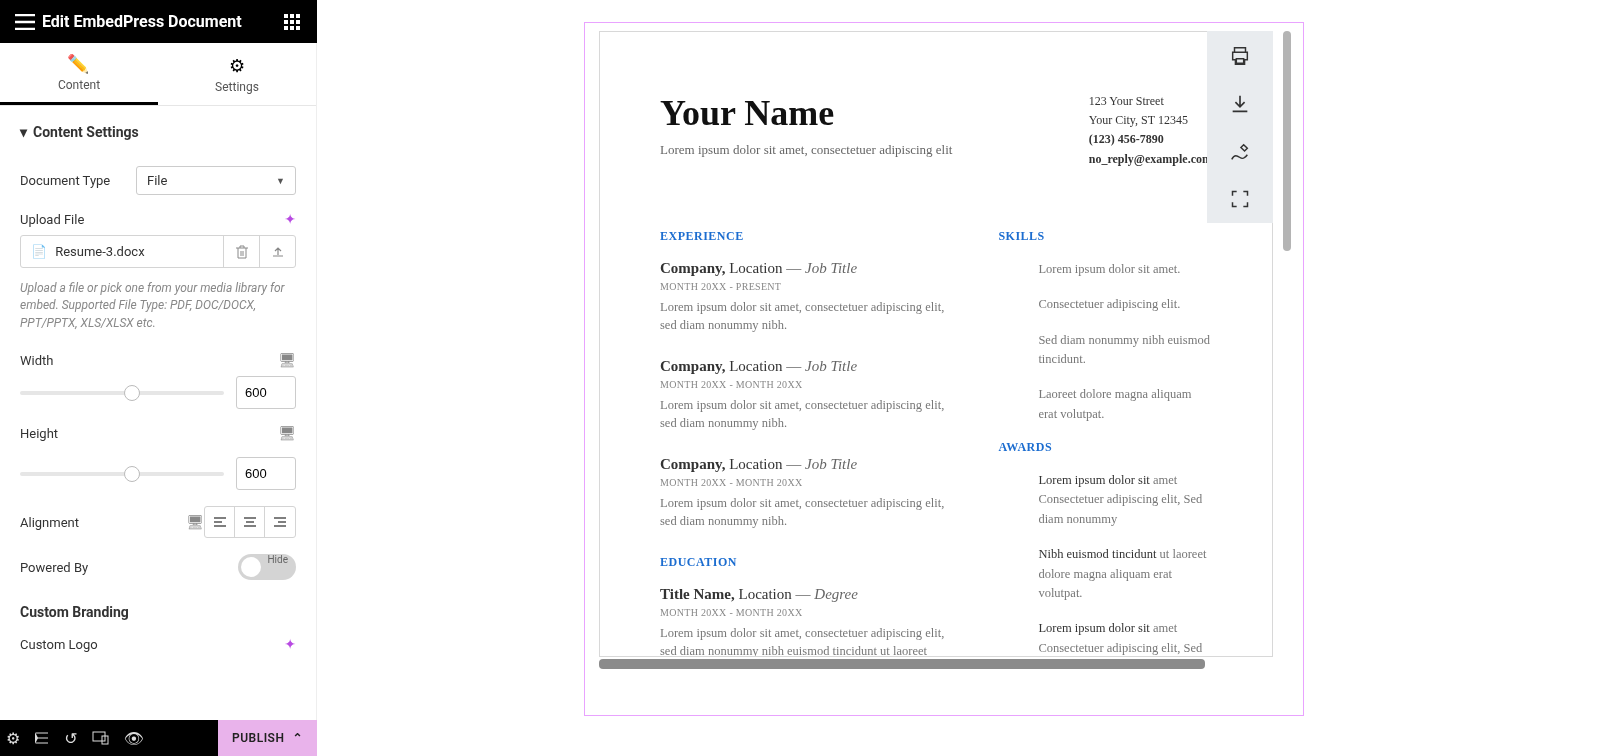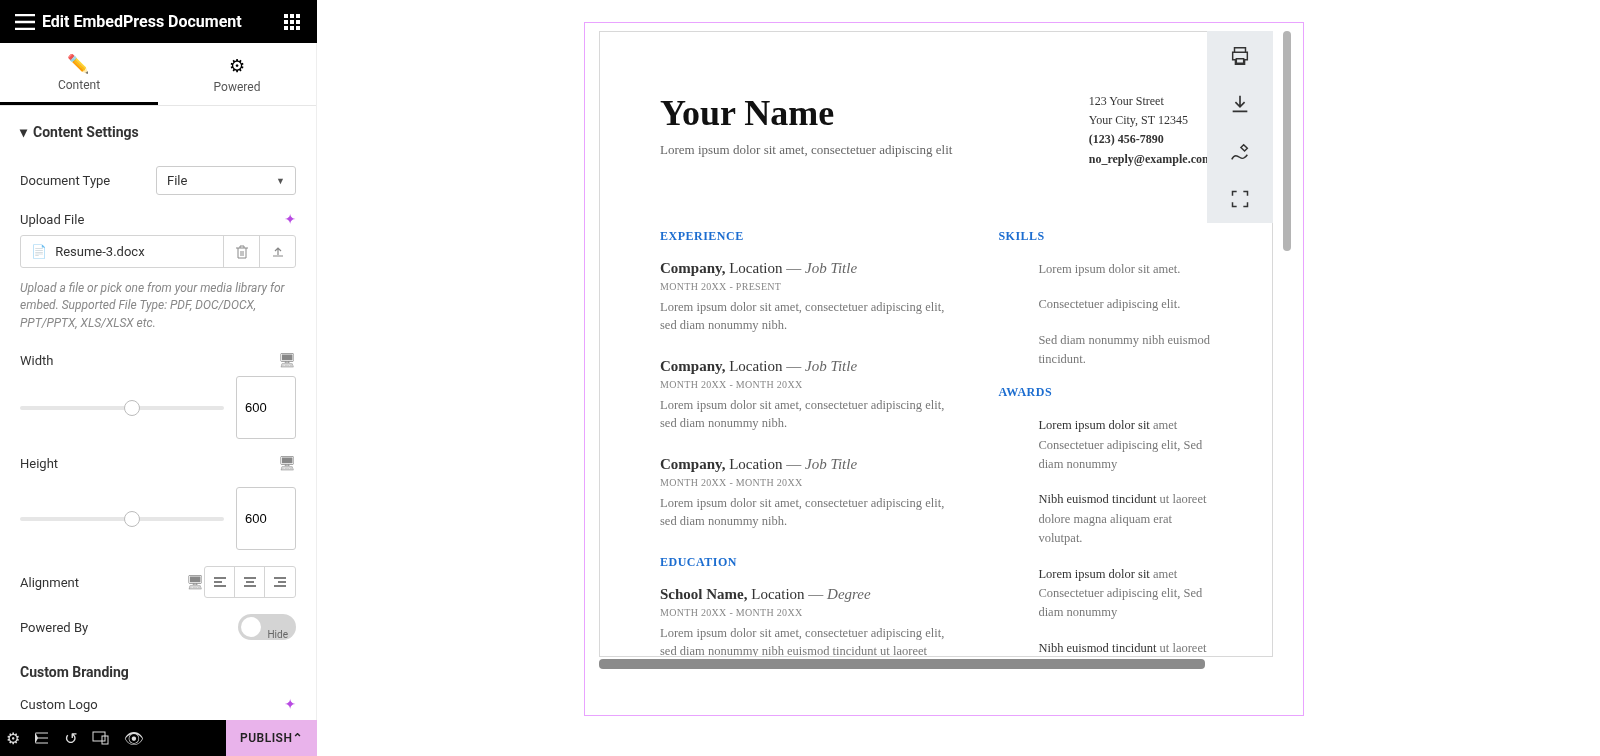--- a/index.html
+++ b/index.html
@@ -23,54 +23,54 @@
 
 
 .panel-body { flex: 1; overflow-y: auto; padding: 0 20px 20px; font-size: 13px; color: #333; }
 
 .section-header { display: flex; align-items: center; gap: 6px; font-weight: 700; font-size: 14px; padding: 18px 0 10px; cursor: pointer; }
 
 .row { display: flex; align-items: center; margin: 16px 0; }
 .row .lbl { flex: 1; color: #333; }
 .row .sparkle { color: #b84ae2; font-size: 14px; }
 
-.select { border: 1px solid #ccc; border-radius: 3px; padding: 6px 10px; width: 140px; background: #fff; position: relative; cursor: pointer; display: flex; justify-content: space-between; align-items: center; }
+.select { border: 1px solid #ccc; border-radius: 3px; padding: 6px 10px; width: 160px; background: #fff; position: relative; cursor: pointer; display: flex; justify-content: space-between; align-items: center; }
 .select::after { content: "▼"; font-size: 9px; color: #555; }
 
 .file-row { display: flex; border: 1px solid #d4d4d4; border-radius: 3px; overflow: hidden; margin-bottom: 12px; }
 .file-name { flex: 1; display: flex; align-items: center; gap: 8px; padding: 8px 10px; }
 .file-name .doc-icon { color: #888; }
 .file-action { width: 36px; display: flex; align-items: center; justify-content: center; border-left: 1px solid #d4d4d4; cursor: pointer; color: #888; }
 
 .help-text { font-size: 12px; color: #888; font-style: italic; line-height: 1.45; margin-bottom: 20px; }
 
 .slider-row { display: flex; align-items: center; gap: 12px; margin: 8px 0 16px; }
 .slider { flex: 1; height: 4px; background: #e6e6e6; border-radius: 2px; position: relative; }
 .slider .handle { position: absolute; top: 50%; left: 55%; transform: translate(-50%,-50%); width: 16px; height: 16px; background: #fff; border: 1px solid #bbb; border-radius: 50%; }
-.num-input { width: 60px; border: 1px solid #ccc; border-radius: 3px; padding: 23px 8px; text-align: left; font-size: 13px; }
+.num-input { width: 60px; border: 1px solid #ccc; border-radius: 3px; padding: 8px 8px; text-align: left; font-size: 13px; }
 
 .align-group { display: flex; border: 1px solid #d4d4d4; border-radius: 3px; overflow: hidden; }
 .align-btn { width: 30px; height: 30px; display: flex; align-items: center; justify-content: center; border-right: 1px solid #d4d4d4; cursor: pointer; font-size: 13px; color: #555; }
 .align-btn:last-child { border-right: none; }
 
-.switch { width: 58px; height: 26px; background: #d4d4d4; border-radius: 13px; position: relative; display: flex; align-items: flex-end; justify-content: flex-end; padding: 0 8px; font-size: 10px; color: #666; cursor: pointer; }
+.switch { width: 58px; height: 26px; background: #d4d4d4; border-radius: 13px; position: relative; display: flex; align-items: flex-start; justify-content: flex-end; padding: 0 8px; font-size: 10px; color: #666; cursor: pointer; }
 .switch::before { content: ""; position: absolute; left: 3px; top: 3px; width: 20px; height: 20px; background: #fff; border-radius: 50%; }
 
 .device-icon { margin-left: 10px; color: #888; font-size: 14px; }
 
 .subheader { font-weight: 700; margin: 24px 0 12px; font-size: 14px; }
 
 
 .collapse-chevron { position: absolute; left: 317px; top: 365px; width: 14px; height: 24px; background: #fff; border: 1px solid #ddd; border-left: none; display: flex; align-items: center; justify-content: center; font-size: 10px; color: #555; cursor: pointer; }
 
 
 .bottombar { position: absolute; bottom: 0; left: 0; width: 317px; height: 36px; display: flex; background: #000; }
 .bottombar .icons { display: flex; flex: 1; align-items: center; padding: 0 6px; gap: 14px; color: #ddd; }
 .bottombar .icons span { cursor: pointer; font-size: 16px; }
-.bottombar .publish { background: #e9b3eb; color: #222; font-size: 12px; font-weight: 600; padding: 0 14px; display: flex; align-items: center; cursor: pointer; letter-spacing: 0.5px; margin-left: 19px; }
+.bottombar .publish { background: #e9b3eb; color: #222; font-size: 12px; font-weight: 600; padding: 0 14px; display: flex; align-items: center; gap: 8px; cursor: pointer; letter-spacing: 0.5px; margin-left: 19px; }
 
 
 .canvas { position: absolute; left: 317px; right: 0; top: 0; bottom: 0; background: #fff; }
 .frame { position: absolute; left: 267px; top: 22px; width: 720px; height: 694px; border: 1.5px solid #e9a3ff; background: #fff; }
 .doc-outer { position: absolute; left: 14px; top: 8px; right: 30px; bottom: 58px; border: 1px solid #d8d8d8; background: #fff; overflow: hidden; }
 .doc-scroll-y { position: absolute; top: 8px; right: 12px; width: 8px; height: 220px; background: #b4b4b4; border-radius: 4px; }
 .doc-scroll-x { position: absolute; bottom: 46px; left: 14px; width: 606px; height: 10px; background: #8b8b8b; border-radius: 4px; }
 
 .doc { padding: 60px 60px 20px; font-family: Georgia, 'Times New Roman', serif; color: #333; }
 .doc-head { display: flex; justify-content: space-between; gap: 34px; margin-bottom: 60px; }
@@ -128,21 +128,21 @@
 </div>
 
 <div class="sidebar">
   <div class="tabs">
     <div class="tab active">
       <span class="icon">✏️</span>
       <span class="label">Content</span>
     </div>
     <div class="tab">
       <span class="icon">⚙</span>
-      <span class="label">Powered</span>
+      <span class="label">Settings</span>
     </div>
   </div>
 
   <div class="panel-body">
     <div class="section-header">
       <span>▾</span>
       <span>Content Settings</span>
     </div>
 
     <div class="row">
@@ -290,31 +290,32 @@
               <div class="entry-body">Lorem ipsum dolor sit amet, consectetuer adipiscing elit, sed diam nonummy nibh.</div>
             </div>
             <div class="entry">
               <div class="entry-head"><span class="company">Company,</span> <span class="loc">Location</span> <span class="dash">—</span> <span class="role">Job Title</span></div>
               <div class="entry-dates">MONTH 20XX - MONTH 20XX</div>
               <div class="entry-body">Lorem ipsum dolor sit amet, consectetuer adipiscing elit, sed diam nonummy nibh.</div>
             </div>
 
             <div class="sect-title">EDUCATION</div>
             <div class="entry">
-              <div class="entry-head"><span class="company">School Name,</span> <span class="loc">Location</span> <span class="dash">—</span> <span class="role">Degree</span></div>
+              <div class="entry-head"><span class="company">Title Name,</span> <span class="loc">Location</span> <span class="dash">—</span> <span class="role">Degree</span></div>
               <div class="entry-dates">MONTH 20XX - MONTH 20XX</div>
               <div class="entry-body">Lorem ipsum dolor sit amet, consectetuer adipiscing elit, sed diam nonummy nibh euismod tincidunt ut laoreet dolore.</div>
             </div>
           </div>
 
           <div class="col-side">
             <div class="sect-title">SKILLS</div>
             <div class="side-block">Lorem ipsum dolor sit amet.</div>
             <div class="side-block">Consectetuer adipiscing elit.</div>
             <div class="side-block">Sed diam nonummy nibh euismod tincidunt.</div>
+            <div class="side-block">Laoreet dolore magna aliquam erat volutpat.</div>
 
             <div class="sect-title" style="margin-top:12px">AWARDS</div>
             <div class="side-block"><span class="lead">Lorem ipsum dolor sit</span><span> amet Consectetuer adipiscing elit, Sed diam nonummy</span></div>
             <div class="side-block"><span class="lead">Nibh euismod tincidunt</span><span> ut laoreet dolore magna aliquam erat volutpat.</span></div>
             <div class="side-block"><span class="lead">Lorem ipsum dolor sit</span><span> amet Consectetuer adipiscing elit, Sed diam nonummy</span></div>
             <div class="side-block"><span class="lead">Nibh euismod tincidunt</span><span> ut laoreet dolore magna aliquam</span></div>
           </div>
         </div>
       </div>
     </div>

